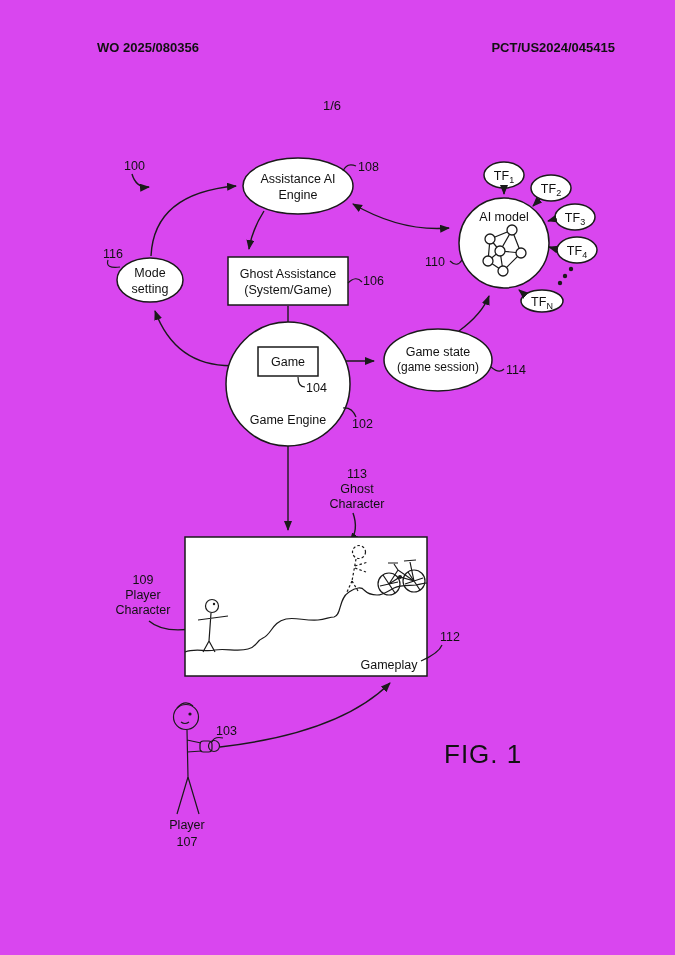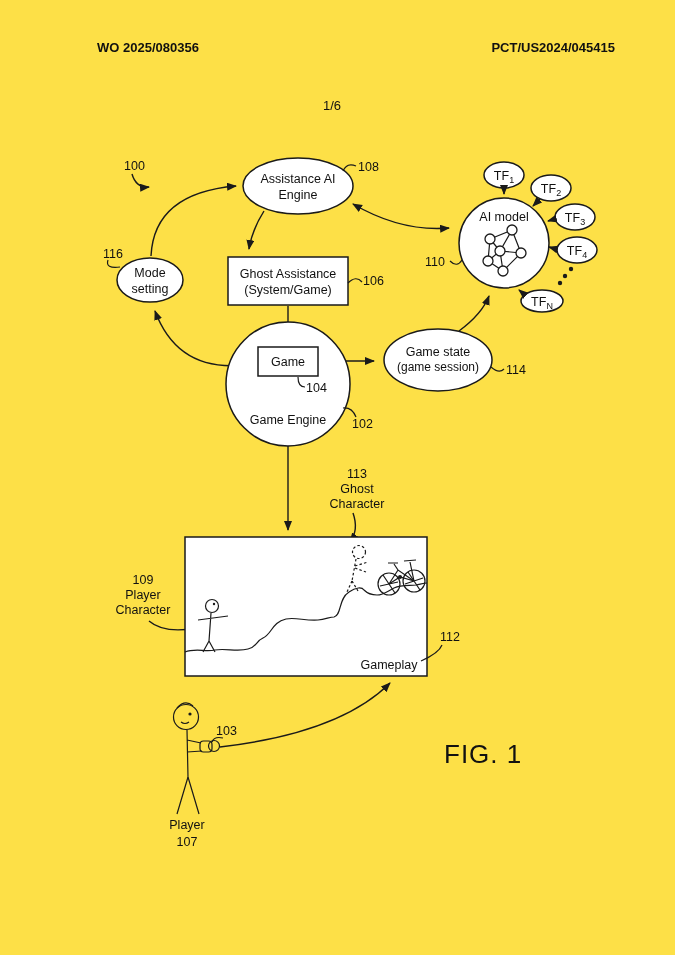--- a/index.html
+++ b/index.html
@@ -1,16 +1,16 @@
 <!DOCTYPE html>
 <html><head>
 <meta charset="utf-8">
 <style>
   html,body{margin:0;padding:0;background:#ffffff;}
-  .page{position:relative;width:675px;height:955px;background:#fde047;overflow:hidden;
+  .page{position:relative;width:675px;height:955px;background:#d946ef;overflow:hidden;
         font-family:"Liberation Sans",sans-serif;}
   svg{position:absolute;left:0;top:0;}
   .ln{stroke:#1a1a1a;stroke-width:1.4;fill:none;}
   .thin{stroke:#1a1a1a;stroke-width:1.2;fill:none;}
   .shape{stroke:#1a1a1a;stroke-width:1.5;fill:#ffffff;}
   .dash{stroke:#1a1a1a;stroke-width:1.2;fill:none;stroke-dasharray:2.5 2.2;}
   .dashshape{stroke:#1a1a1a;stroke-width:1.2;fill:none;stroke-dasharray:2.5 2.2;}
   text{fill:#111111;font-family:"Liberation Sans",sans-serif;}
   .lbl{font-size:12.5px;}
   .lbl2{font-size:12px;}

